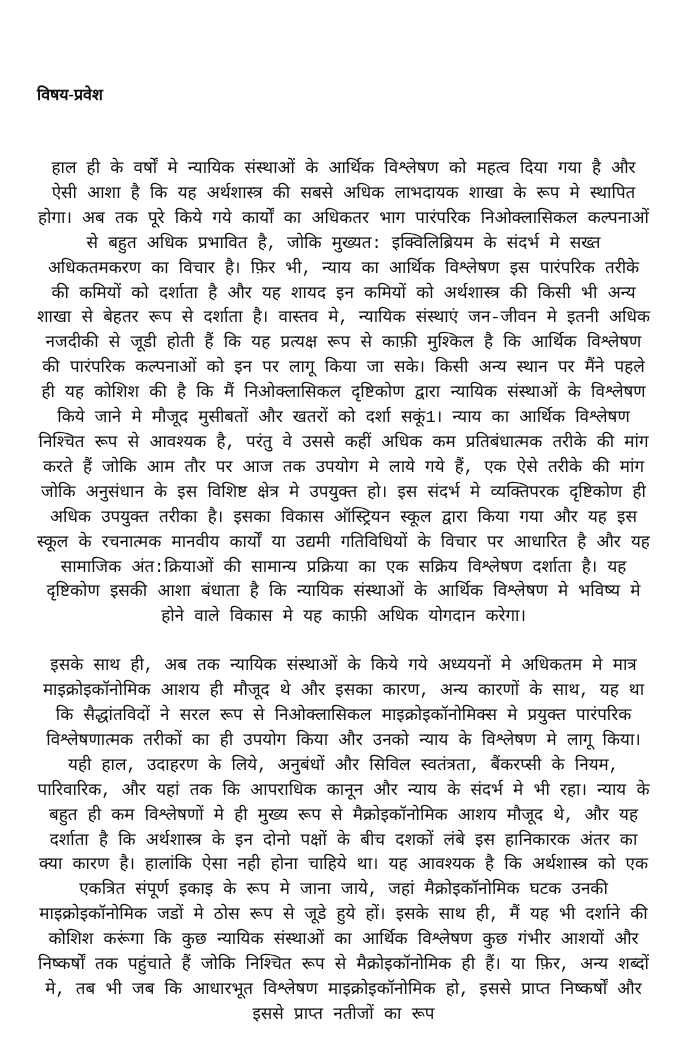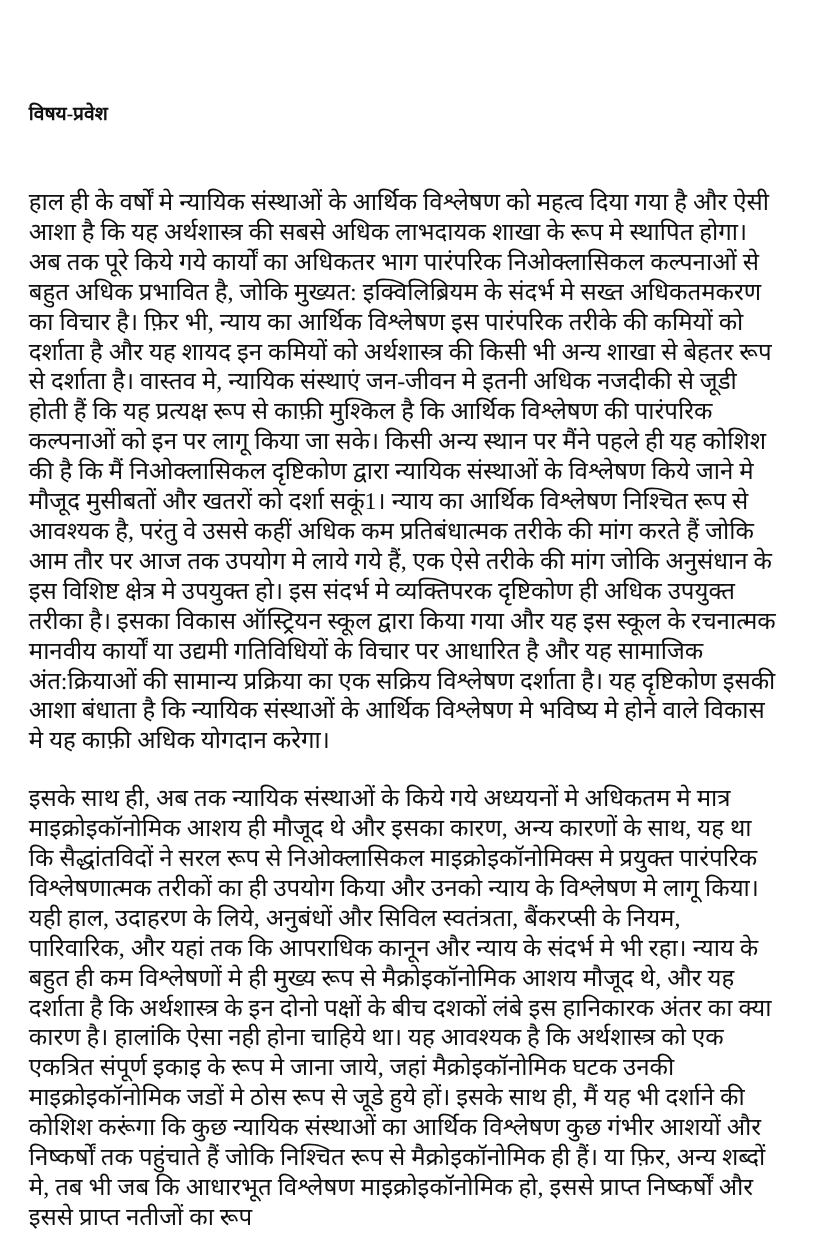--- a/index.html
+++ b/index.html
@@ -11,34 +11,34 @@
     width: 700px;
     height: 1050px;
     overflow: hidden;
     color: #101010;
     font-family: "Liberation Sans", sans-serif;
   }
   .page {
     box-sizing: border-box;
     width: 700px;
     height: 848px;
-    padding: 83px 50px 0 24px;
+    padding: 83px 50px 0 37px;
   }
   .doc-title {
     font-size: 16px;
     font-weight: 700;
     margin: 0 0 52px 0;
     font-family: "Liberation Serif", "Liberation Sans", sans-serif;
   }
   .para {
-    font-size: 20px;
+    font-size: 17px;
     line-height: 24.9px;
-    text-align: left;
+    text-align: center;
     margin: 0 0 24px 0;
-    font-family: Liberation Serif, serif;
+    font-family: Liberation Mono, monospace;
   }
   .footnotes-heading {
     font-size: 16px;
     font-weight: 400;
     margin: 30px 0 0 0;
     font-family: "Liberation Sans", sans-serif;
   }
   .footnote {
     font-size: 15px;
     line-height: 25px;

